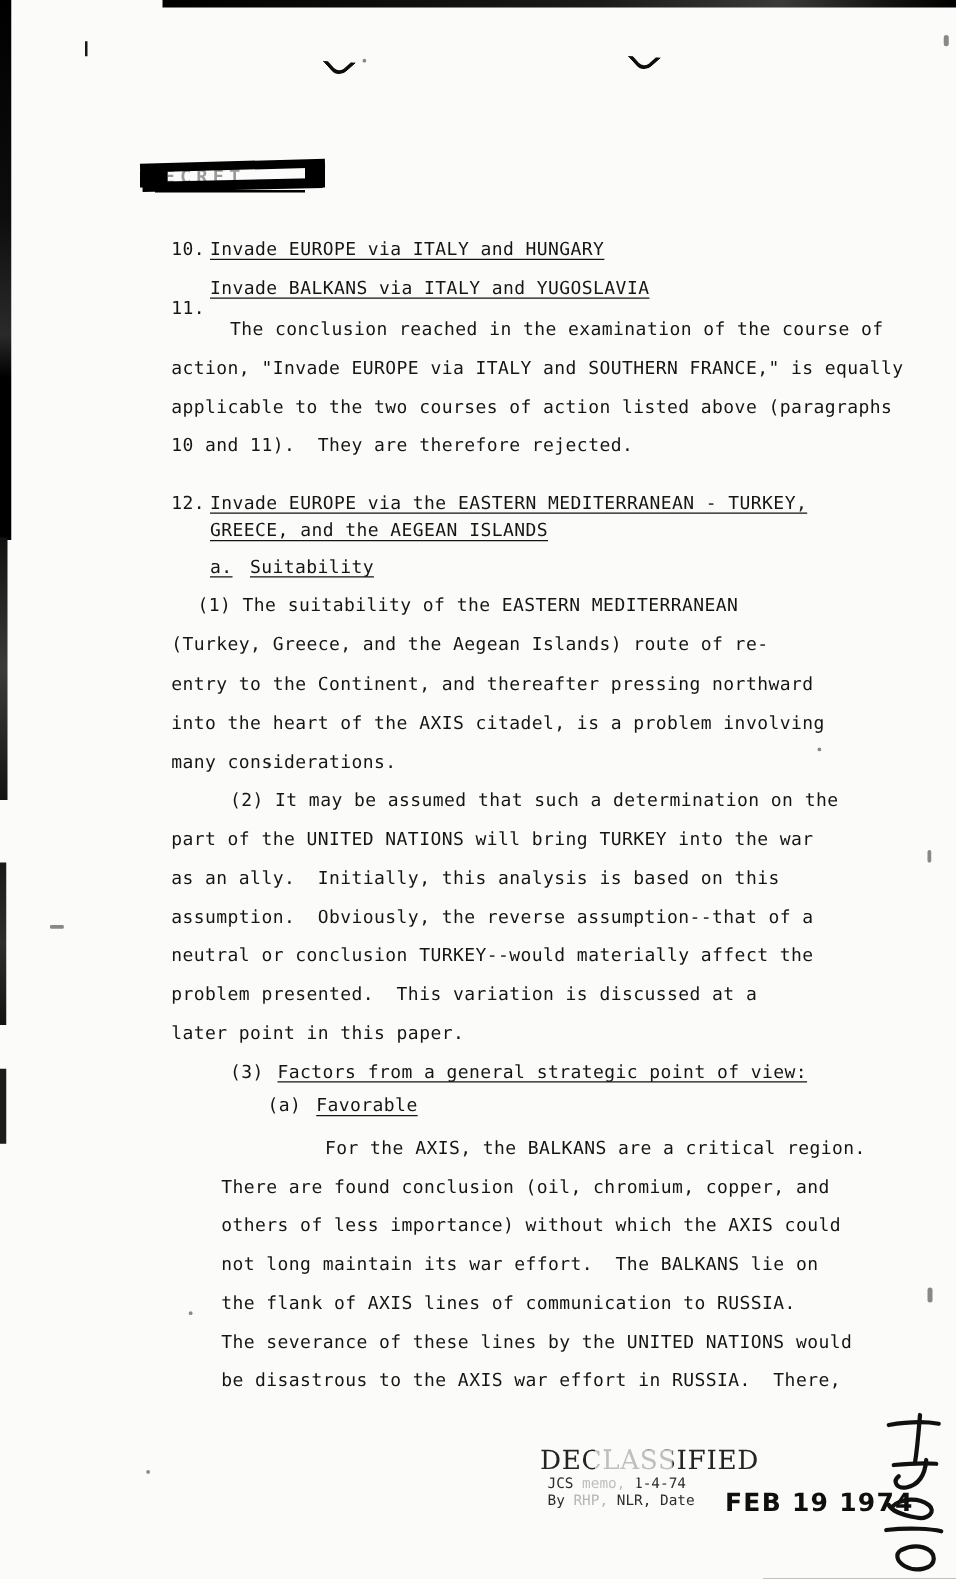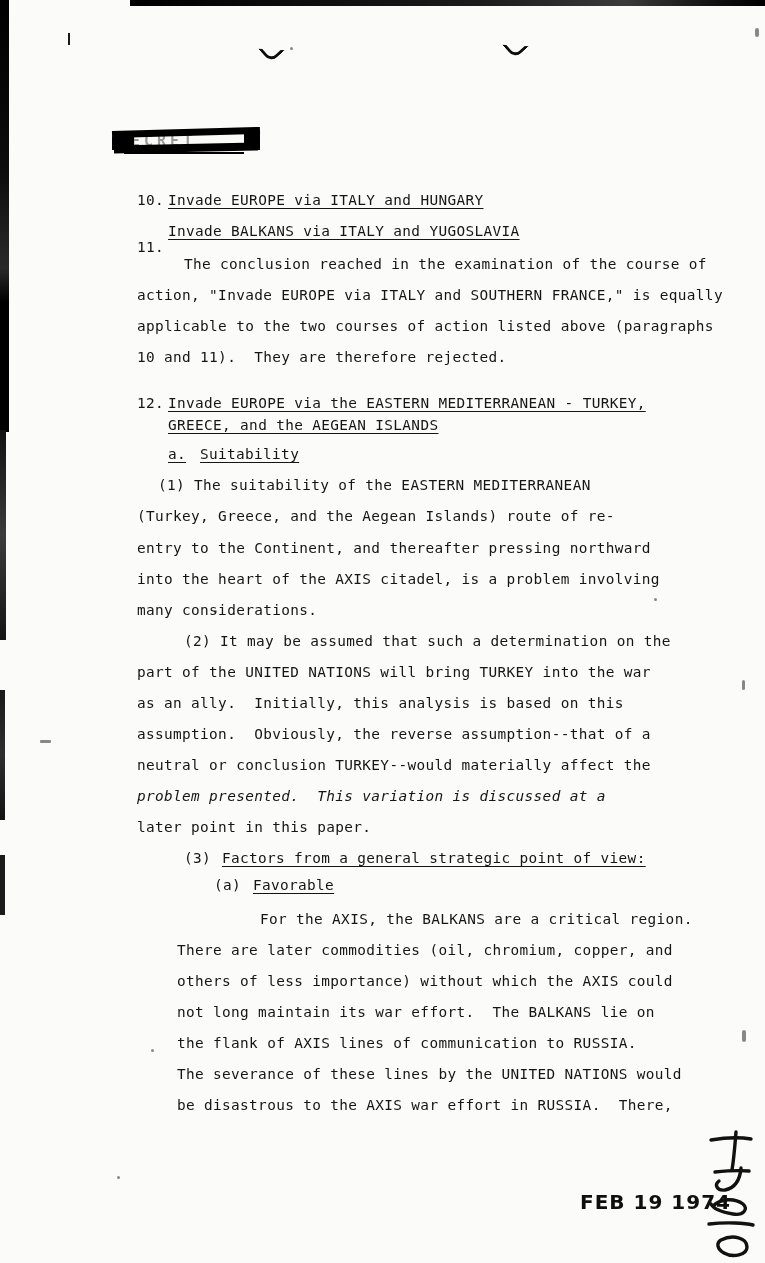--- a/index.html
+++ b/index.html
@@ -250,38 +250,46 @@
     <div class="line" style="left:137px; top:509px;">(Turkey, Greece, and the Aegean Islands) route of re-</div>
     <div class="line" style="left:137px; top:541px;">entry to the Continent, and thereafter pressing northward</div>
     <div class="line" style="left:137px; top:572px;">into the heart of the AXIS citadel, is a problem involving</div>
     <div class="line" style="left:137px; top:603px;">many considerations.</div>
 
     <div class="line" style="left:184px; top:634px;">(2) It may be assumed that such a determination on the</div>
     <div class="line" style="left:137px; top:665px;">part of the UNITED NATIONS will bring TURKEY into the war</div>
     <div class="line" style="left:137px; top:696px;">as an ally.  Initially, this analysis is based on this</div>
     <div class="line" style="left:137px; top:727px;">assumption.  Obviously, the reverse assumption--that of a</div>
     <div class="line" style="left:137px; top:758px;">neutral or conclusion TURKEY--would materially affect the</div>
-    <div class="line" style="left:137px; top:789px;font-style:italic;">problem presented.  This variation is discussed at a</div>
+    <div class="line" style="left:137px; top:789px;">problem presented.  This variation is discussed at a</div>
     <div class="line" style="left:137px; top:820px;">later point in this paper.</div>
 
     <div class="line" style="left:184px; top:851px;">(3)</div>
     <div class="line u" style="left:222px; top:851px;">Factors from a general strategic point of view:</div>
 
     <div class="line" style="left:214px; top:878px;">(a)</div>
     <div class="line u" style="left:253px; top:878px;">Favorable</div>
 
     <div class="line" style="left:260px; top:912px;">For the AXIS, the BALKANS are a critical region.</div>
-    <div class="line" style="left:177px; top:943px;">There are later commodities (oil, chromium, copper, and</div>
+    <div class="line" style="left:177px; top:943px;">There are found conclusion (oil, chromium, copper, and</div>
     <div class="line" style="left:177px; top:974px;">others of less importance) without which the AXIS could</div>
     <div class="line" style="left:177px; top:1005px;">not long maintain its war effort.  The BALKANS lie on</div>
     <div class="line" style="left:177px; top:1036px;">the flank of AXIS lines of communication to RUSSIA.</div>
     <div class="line" style="left:177px; top:1067px;">The severance of these lines by the UNITED NATIONS would</div>
     <div class="line" style="left:177px; top:1098px;">be disastrous to the AXIS war effort in RUSSIA.  There,</div>
   </div>
 
+  <div class="decl-stamp">
+    <div class="decl-title">DECLASSIFIED</div>
+    <div class="decl-line">JCS memo, 1-4-74</div>
+    <div class="decl-line">By RHP, NLR, Date</div>
+    <div class="decl-mask"></div>
+    <div class="decl-mask2"></div>
+    <div class="decl-mask3"></div>
+  </div>
 
   <div class="date-stamp">FEB 19 1974</div>
 
 
   <div class="margin-note">
     <svg width="58" height="132" viewBox="0 0 58 132" fill="none" stroke="#111" stroke-width="3.4" stroke-linecap="round">
       <path d="M10 12 C22 10, 38 9, 50 11"></path>
       <path d="M35 4 C34 16, 33 30, 31 42"></path>
       <path d="M14 44 C24 43, 36 42, 48 43"></path>
       <path d="M40 40 C39 52, 34 60, 24 62 C16 63, 13 57, 18 53"></path>

